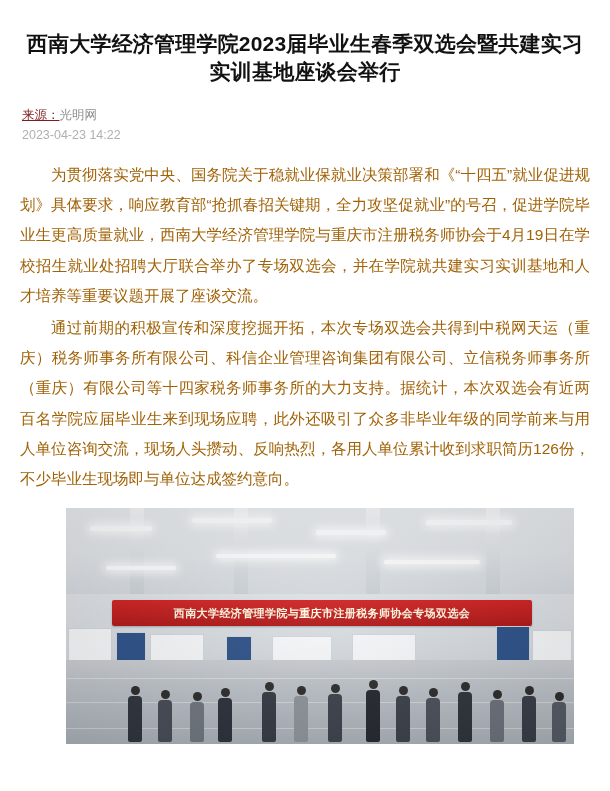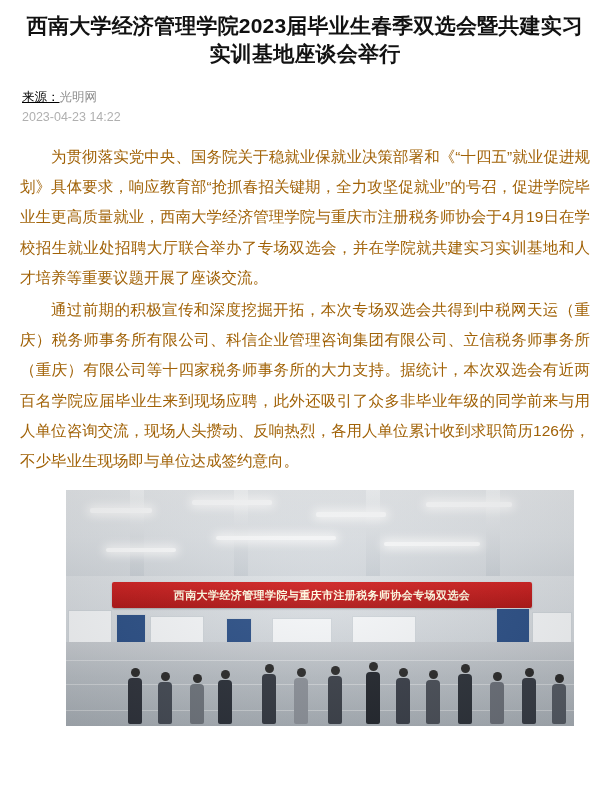--- a/index.html
+++ b/index.html
@@ -9,42 +9,42 @@
   }
   body {
     width: 610px;
     height: 791px;
     background: #ffffff;
     font-family: "Liberation Sans", sans-serif;
     color: #1a1a1a;
     overflow: hidden;
   }
   .article {
-    padding: 8px 20px 0 20px;
+    padding: 26px 20px 0 20px;
   }
   .headline {
     font-size: 21px;
     font-weight: bold;
     line-height: 1.35;
     text-align: center;
     letter-spacing: 0.2px;
     color: #111111;
     margin: 4px 0 0 0;
   }
   .meta {
     margin-top: 18px;
     padding-left: 2px;
   }
   .meta-source {
     font-size: 12.5px;
     color: #8c8c8c;
     line-height: 1.6;
   }
   .meta-source .src-label {
-    color: #000000;
+    color: #7f1d1d;
     text-decoration: underline;
   }
   .meta-source .src-value {
     color: #8c8c8c;
   }
   .meta-time {
     font-size: 12.5px;
     color: #b0b0b0;
     line-height: 1.7;
   }

